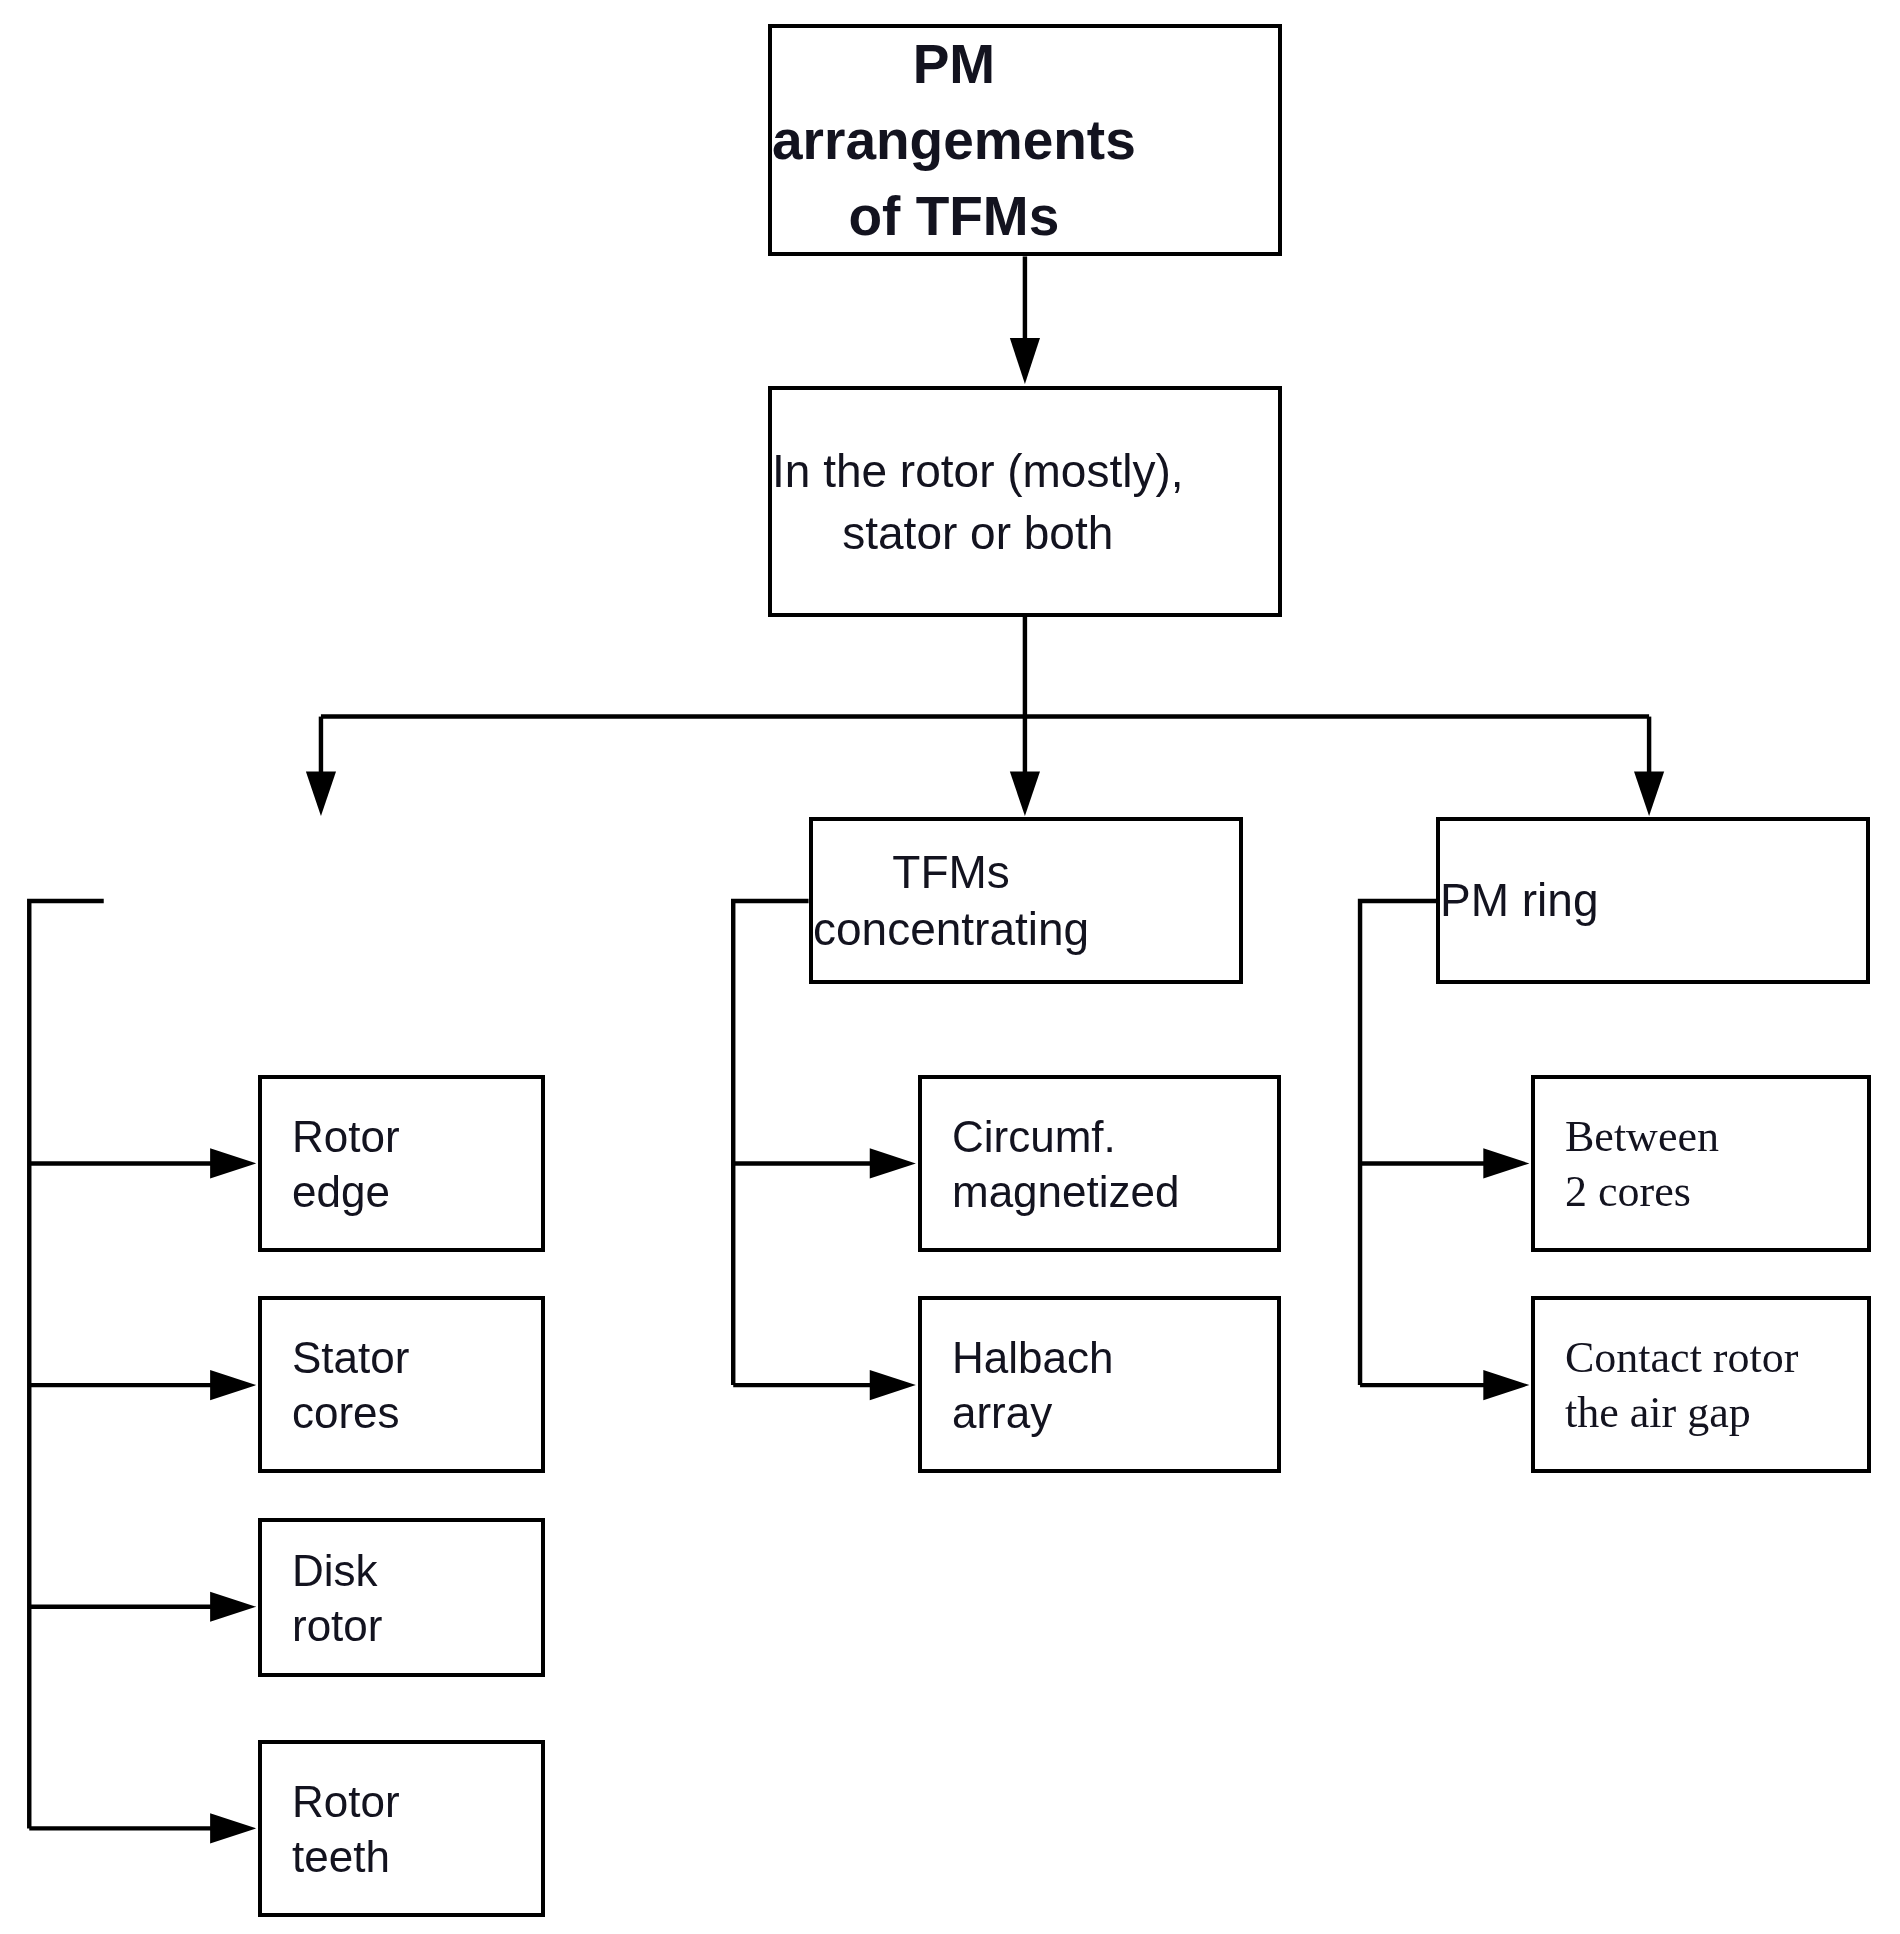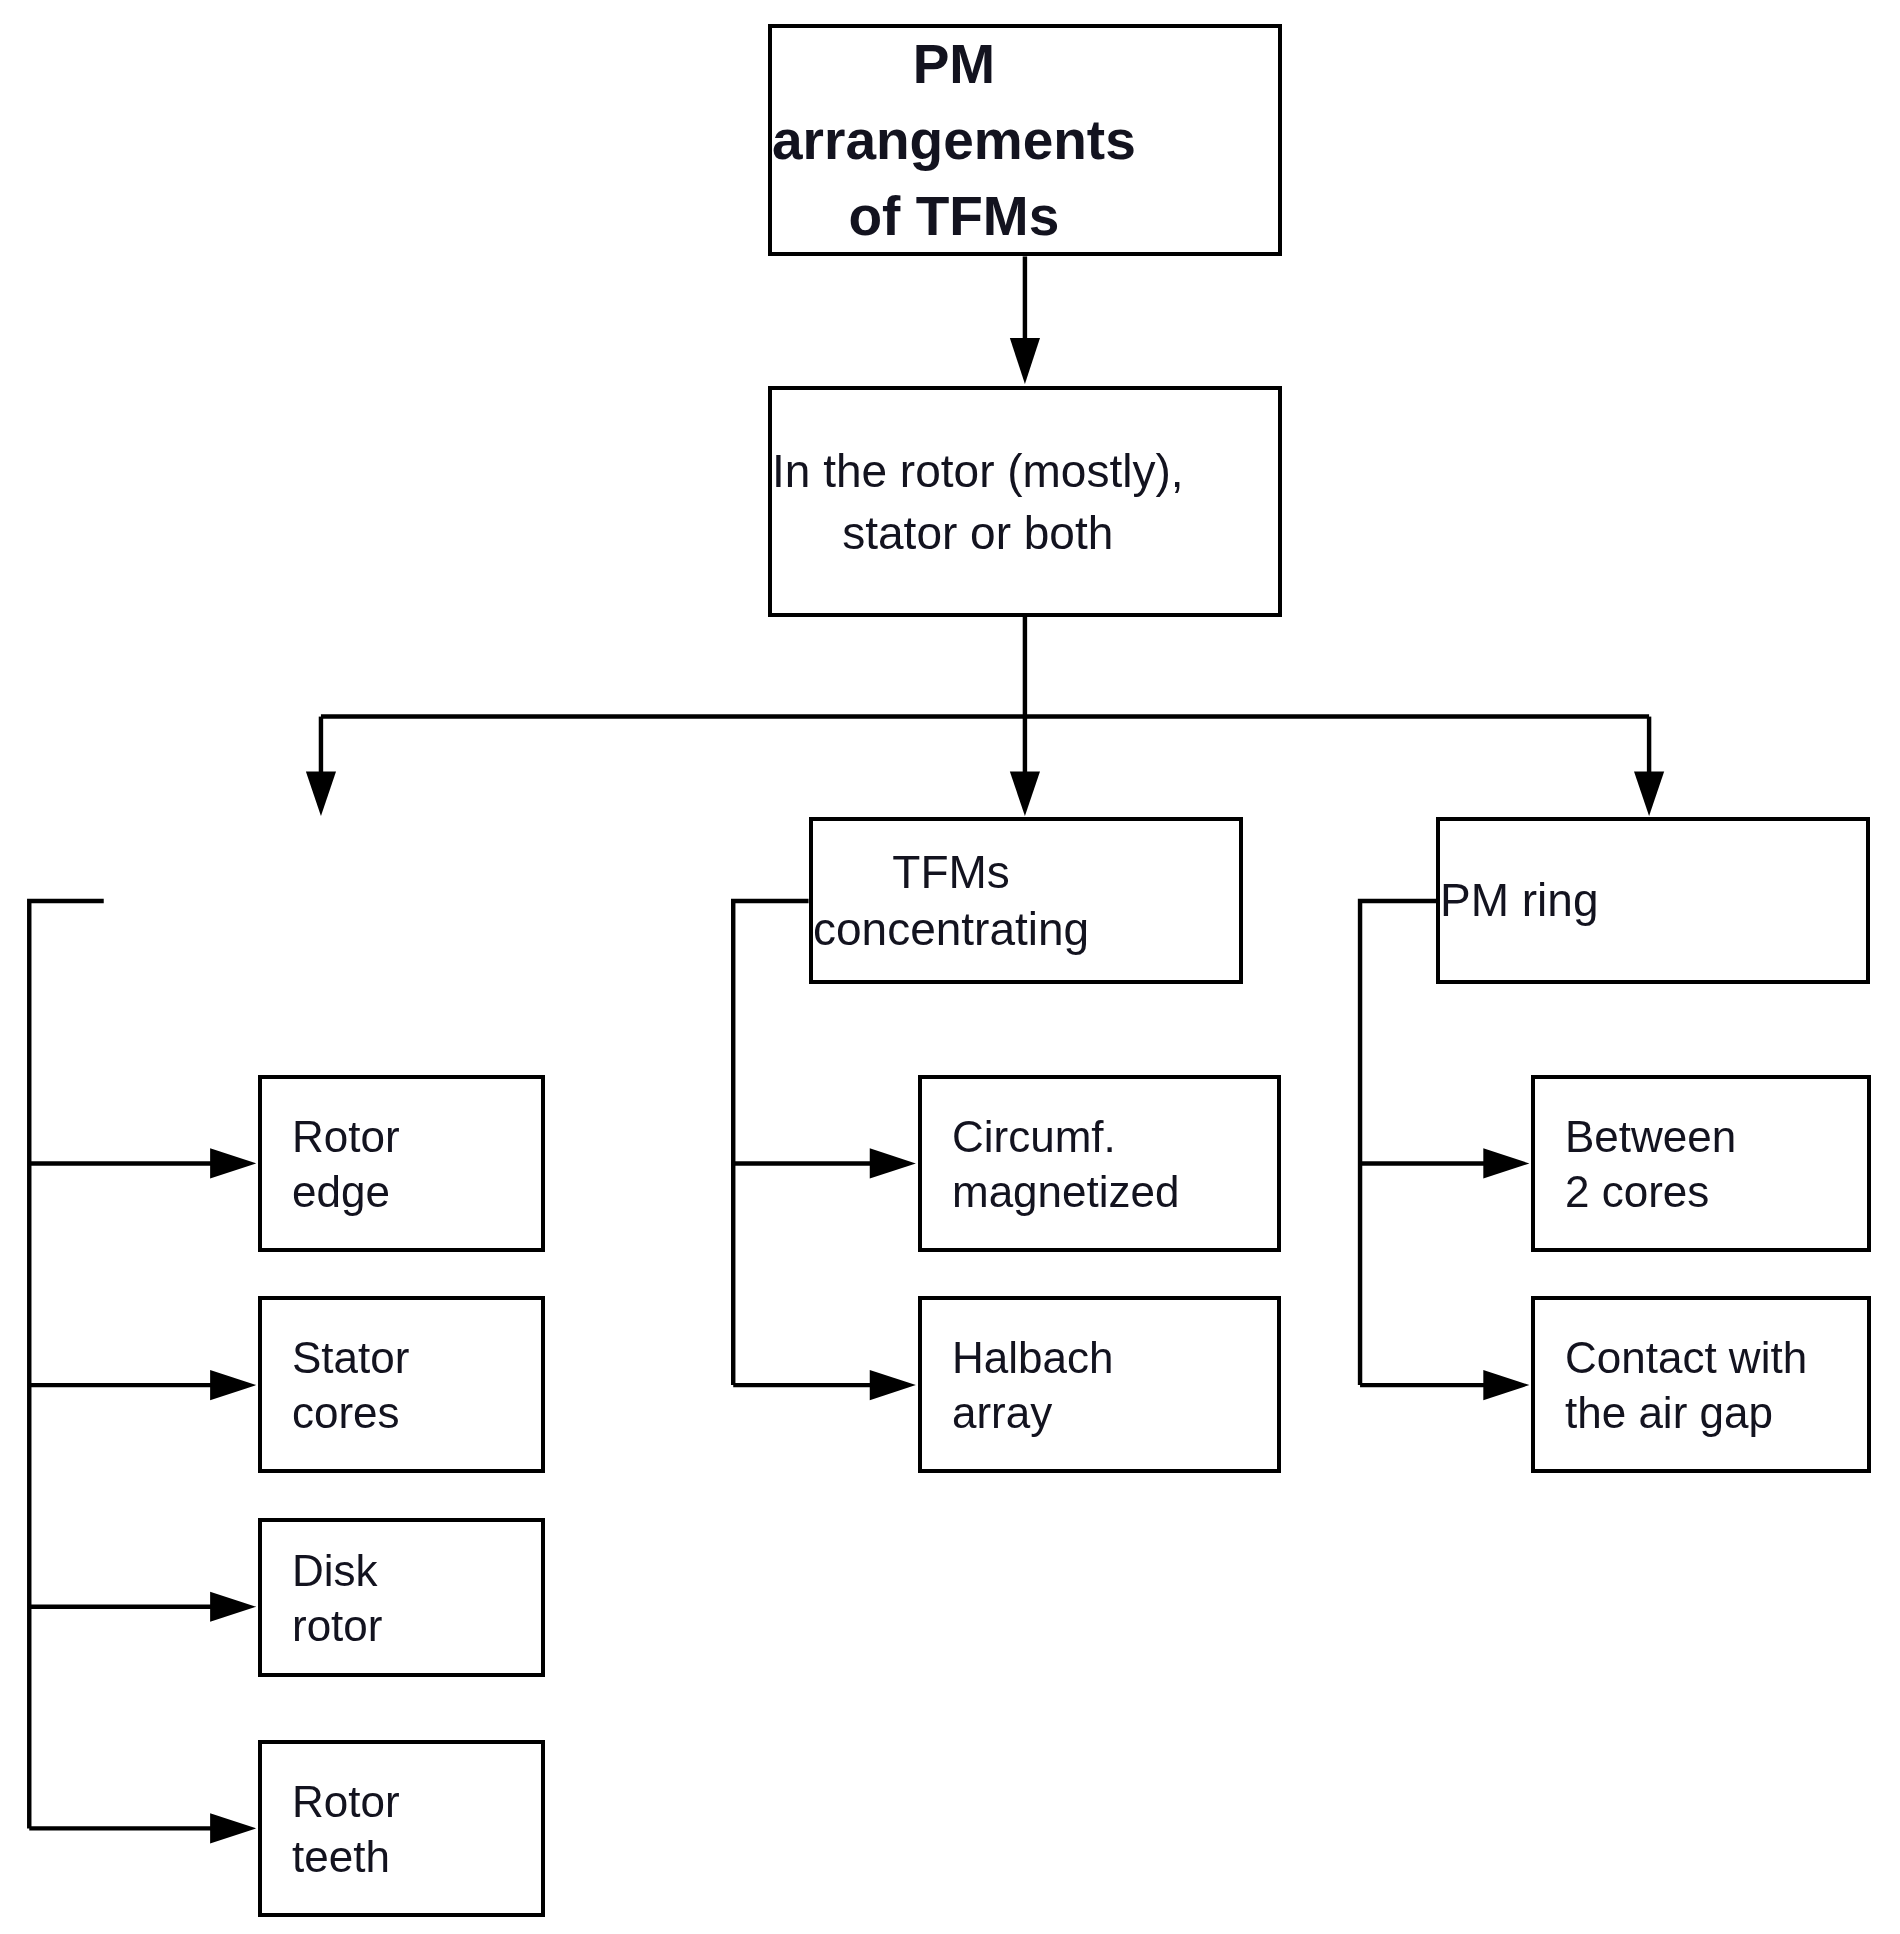--- a/index.html
+++ b/index.html
@@ -53,21 +53,21 @@
     font-size: 46px; line-height: 57px;
   }
   .node-surface   { left: 104px;  width: 434px; }
   .node-flux      { left: 809px;  width: 434px; }
   .node-pmring    { left: 1436px; width: 434px; }
   .child {
     font-size: 44px; line-height: 55px;
   }
   .col-left  { left: 258px;  width: 287px; }
   .col-mid   { left: 918px; width: 363px; }
-  .col-right { left: 1531px; width: 340px; }
+  .col-right { left: 1531px; width: 340px; font-family: Liberation Serif, serif; }
   .row-a { top: 1075px; height: 177px; }
   .row-b { top: 1296px; height: 177px; }
   .row-c { top: 1518px; height: 159px; }
   .row-d { top: 1740px; height: 177px; }
 </style>
 </head>
 <body>
 
 <div class="canvas">
 
@@ -161,18 +161,18 @@
   <div class="node child left-text col-mid row-b">
     <span>Halbach
 array</span>
   </div>
 
   <div class="node child left-text col-right row-a">
     <span>Between
 2 cores</span>
   </div>
   <div class="node child left-text col-right row-b">
-    <span>Contact with
+    <span>Contact rotor
 the air gap</span>
   </div>
 
 </div>
 
 
 </body></html>

